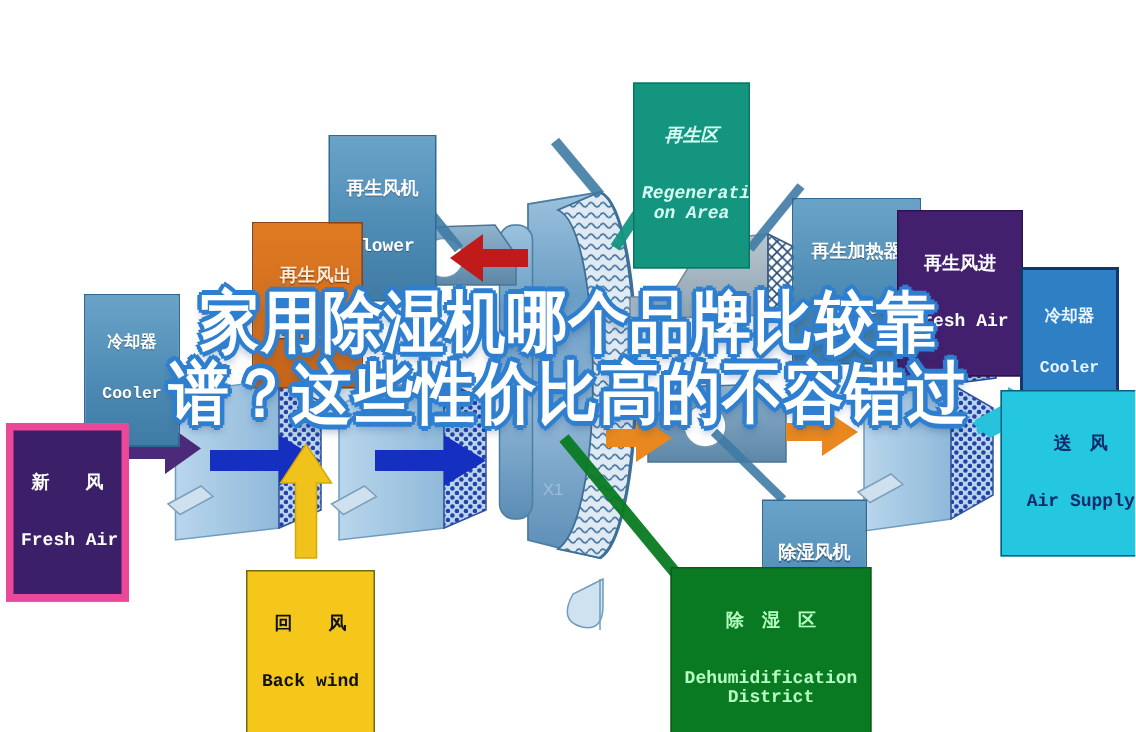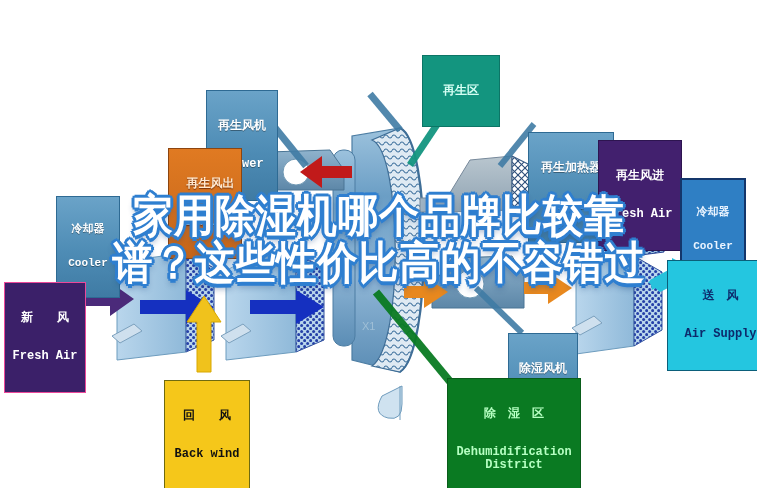--- a/index.html
+++ b/index.html
@@ -67,21 +67,21 @@
     color: #d6fff4;
   }
   
   .lbl-purple {
     background: #42206e;
     border: 1px solid #2d1450;
     color: #ffffff;
   }
   .lbl-purple2 {
     background: #3b2069;
-    border: 1px solid #ec4899;
+    border: 5px solid #ec4899;
     color: #ffffff;
   }
   
   .lbl-orange {
     background: linear-gradient(180deg,#e07a22 0%, #c4651a 100%);
     border: 1px solid #8c4510;
     color: #ffe9d0;
     text-shadow: 0 1px 1px rgba(90,30,0,.8);
     padding-left: 16px;
   }
@@ -282,27 +282,29 @@
 
       <path d="M522 333 L476 288" stroke="#3f7ba4" stroke-width="6" opacity=".9"></path>
 
       <path d="M452 384 L376 292" stroke="#0a7a22" stroke-width="8" opacity=".95"></path>
 
       <path d="M182 250 L208 268" stroke="#123" stroke-width="3" opacity=".85"></path>
     </g>
   </svg>
 
 
-  <div class="lbl lbl-blue" style="left:206px;top:90px;width:72px;font-size:12px;">
+  <div class="lbl lbl-blue" style="left:219px;top:90px;width:72px;font-size:12px;">
     <span class="cn">再生风机</span>
     <span class="en">Blower</span>
   </div>
 
-  <div class="lbl lbl-teal" style="left:422px;top:55px;width:78px;font-size:12px;">
+  <div class="lbl lbl-teal" style="left:422px;top:55px;width:78px;font-size:12px;font-style:italic;">
     <span class="cn">再生区</span>
+    <span class="en">Regenerati
+on Area</span>
   </div>
 
   <div class="lbl lbl-blue" style="left:528px;top:90px;width:86px;font-size:12px;margin-top:42px;">
     <span class="cn">再生加热器</span>
     <span class="en">heater</span>
   </div>
 
   <div class="lbl lbl-purple" style="left:598px;top:140px;width:84px;font-size:12px;">
     <span class="cn">再生风进</span>
     <span class="en">Fresh Air</span>

